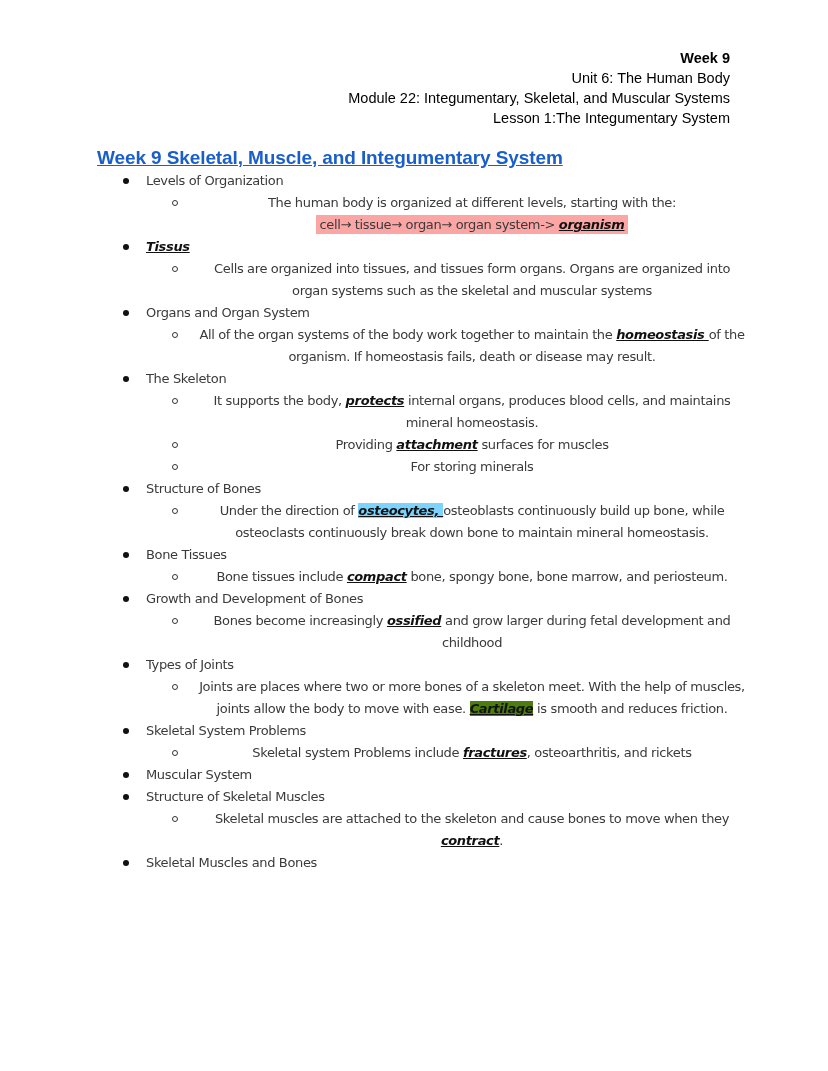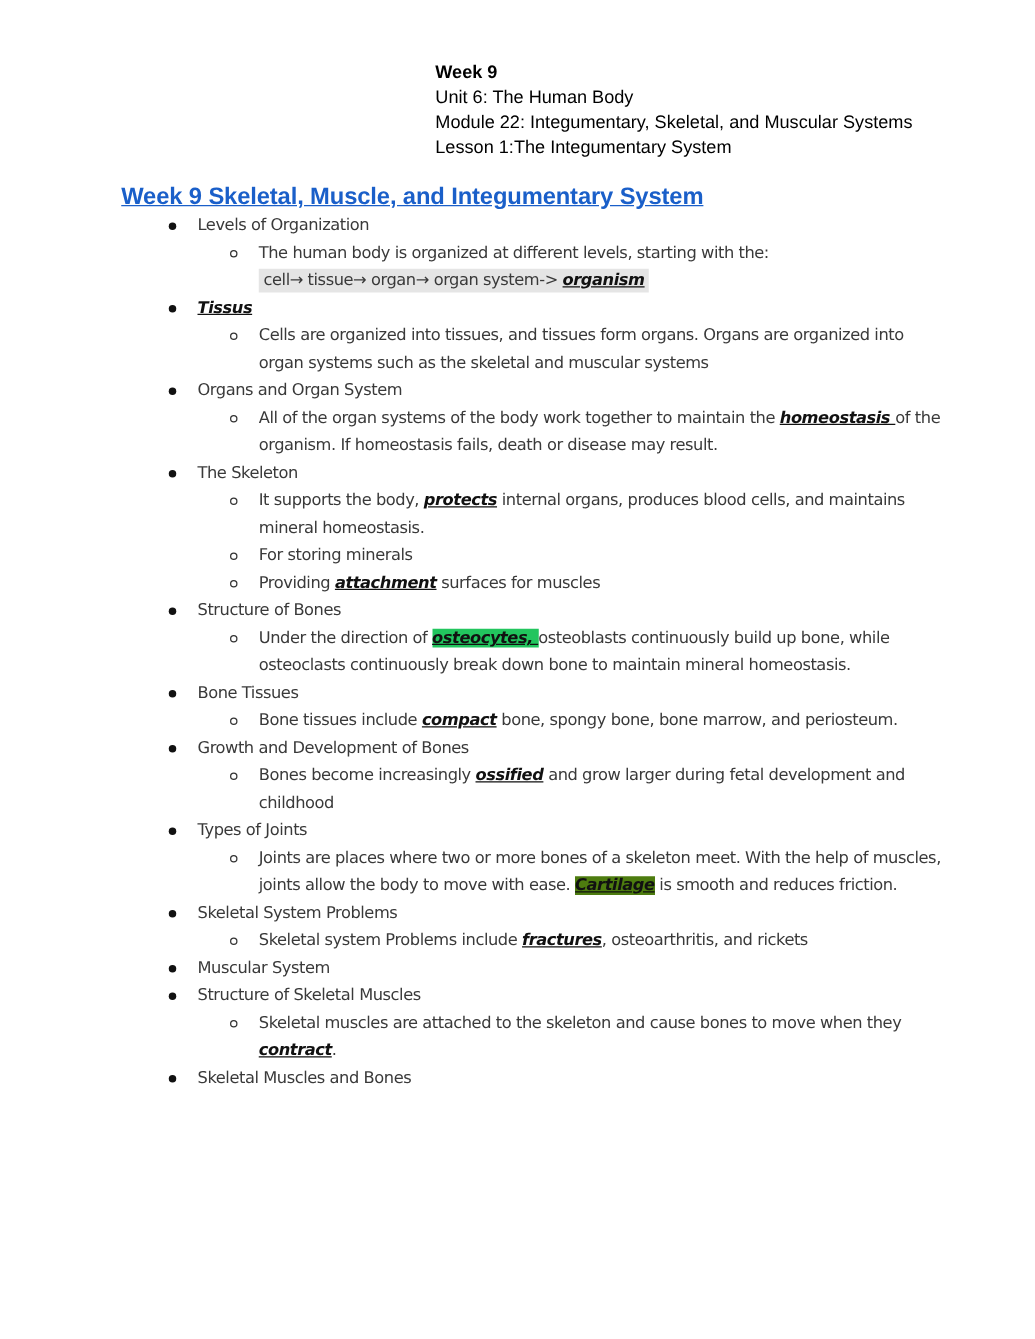--- a/index.html
+++ b/index.html
@@ -1,28 +1,28 @@
 <!DOCTYPE html>
 <html><head>
 <meta charset="utf-8">
 <style>
   html, body { margin: 0; padding: 0; background: #ffffff; }
   body { width: 828px; height: 1071px; position: relative; overflow: hidden; font-family: "DejaVu Sans", sans-serif; color: #333; }
-  .header { position: absolute; right: 98px; top: 48px; text-align: left; font-family: "Liberation Sans", sans-serif; font-size: 14.5px; line-height: 20px; color: #000; }
+  .header { position: absolute; right: 98px; top: 48px; text-align: right; font-family: "Liberation Sans", sans-serif; font-size: 14.5px; line-height: 20px; color: #000; }
   .header .week { font-weight: bold; }
   .title { position: absolute; left: 97px; top: 147px; font-family: "Liberation Sans", sans-serif; font-weight: bold; font-size: 19px; color: #1a5fc9; text-decoration: underline; letter-spacing: -0.1px; }
-  .content { position: absolute; left: 12px; top: 170px; width: 797px; }
+  .content { position: absolute; left: 0; top: 170px; width: 797px; }
   .l1 { position: relative; padding-left: 146px; font-size: 13px; line-height: 22px; color: #3a3a3a; font-family: "DejaVu Sans", sans-serif; letter-spacing: -0.35px; }
   .l1::before { content: ""; position: absolute; left: 123px; top: 8px; width: 6px; height: 6px; border-radius: 50%; background: #111; }
-  .l2 { position: relative; padding-left: 195px; padding-right: 48px; font-size: 13px; line-height: 22px; color: #3a3a3a; letter-spacing: -0.35px; }
+  .l2 { position: relative; padding-left: 195px; padding-right: 48px; font-size: 13px; line-height: 22px; color: #3a3a3a; letter-spacing: -0.35px; text-align: center; }
   .l2::before { content: ""; position: absolute; left: 172px; top: 8px; width: 5px; height: 5px; border-radius: 50%; border: 1px solid #333; box-sizing: border-box; width: 6px; height: 6px; }
   .l2.nobullet::before { display: none; }
   .kw { font-weight: bold; font-style: italic; text-decoration: underline; color: #111; }
-  .hl-blue { background: #e5e5e5; padding: 2px 0; }
-  .hl-teal { background: #22c55e; }
+  .hl-blue { background: #fca5a5; padding: 2px 0; }
+  .hl-teal { background: #7dd3fc; }
   .hl-green { background: #4d7c0f; }
 </style>
 </head>
 <body>
 
 <div class="header">
   <div class="week">Week 9</div>
   <div>Unit 6: The Human Body</div>
   <div>Module 22: Integumentary, Skeletal, and Muscular Systems</div>
   <div>Lesson 1:The Integumentary System</div>
@@ -38,22 +38,22 @@
 
   <div class="l1"><span class="kw">Tissus</span></div>
   <div class="l2">Cells are organized into tissues, and tissues form organs.  Organs are organized into organ systems such as the skeletal and muscular systems</div>
 
   <div class="l1">Organs and Organ System</div>
   <div class="l2"><span>All of the organ systems of the body work together to maintain the </span><span class="kw">homeostasis </span><span>of the organism. If homeostasis fails, death or disease may result.</span></div>
 
   <div class="l1">The Skeleton</div>
   <div class="l2"><span>It supports the body, </span><span class="kw">protects</span><span> internal organs, produces blood cells, and maintains mineral homeostasis.</span></div>
 
+  <div class="l2"><span>Providing </span><span class="kw">attachment</span><span> surfaces for muscles</span></div>
   <div class="l2">For storing minerals</div>
-  <div class="l2"><span>Providing </span><span class="kw">attachment</span><span> surfaces for muscles</span></div>
 
   <div class="l1">Structure of Bones</div>
   <div class="l2"><span>Under the direction of </span><span class="kw hl-teal">osteocytes, </span><span>osteoblasts continuously build up bone, while osteoclasts continuously break down bone to maintain mineral homeostasis.</span></div>
 
   <div class="l1">Bone Tissues</div>
   <div class="l2"><span>Bone tissues include </span><span class="kw">compact</span><span> bone, spongy bone, bone marrow, and periosteum.</span></div>
 
   <div class="l1">Growth and Development of Bones</div>
   <div class="l2"><span>Bones become increasingly </span><span class="kw">ossified</span><span> and grow larger during fetal development and childhood</span></div>
 

